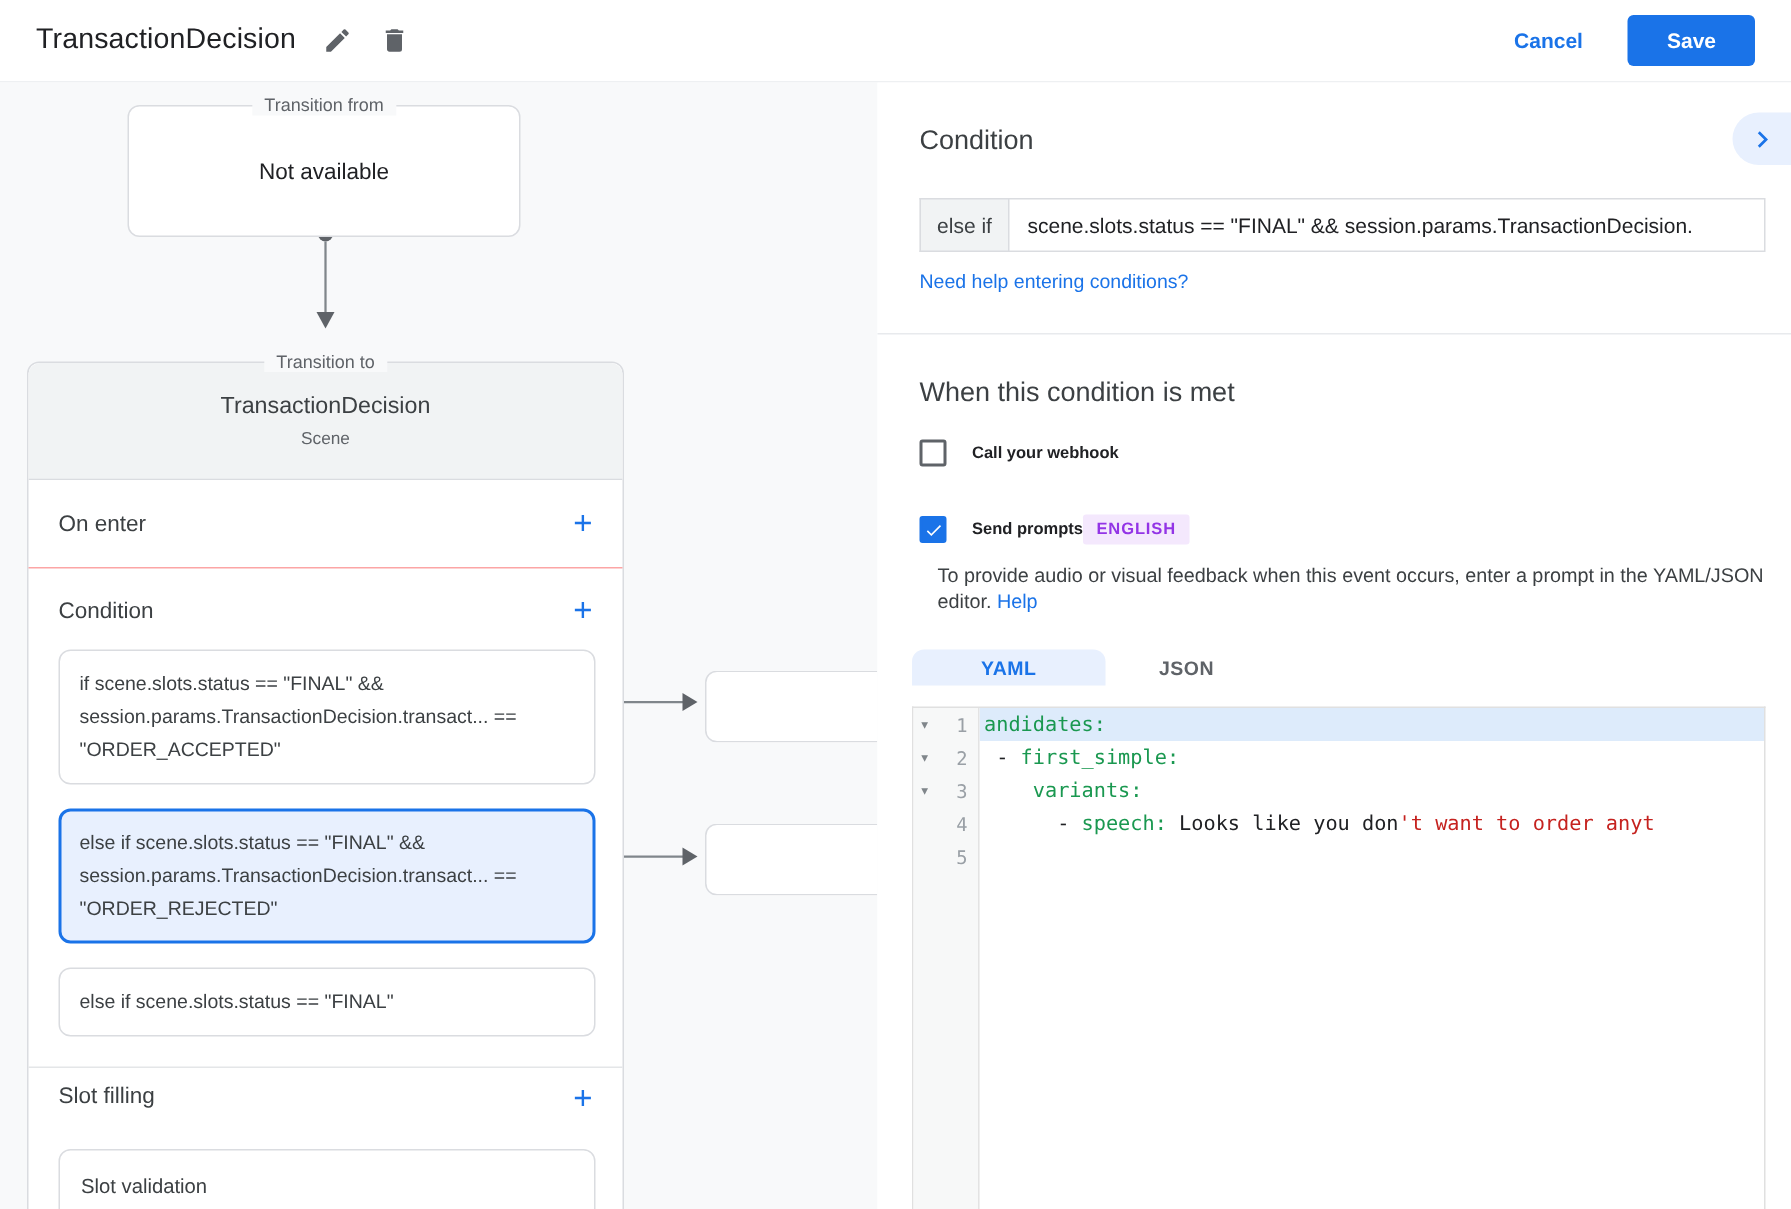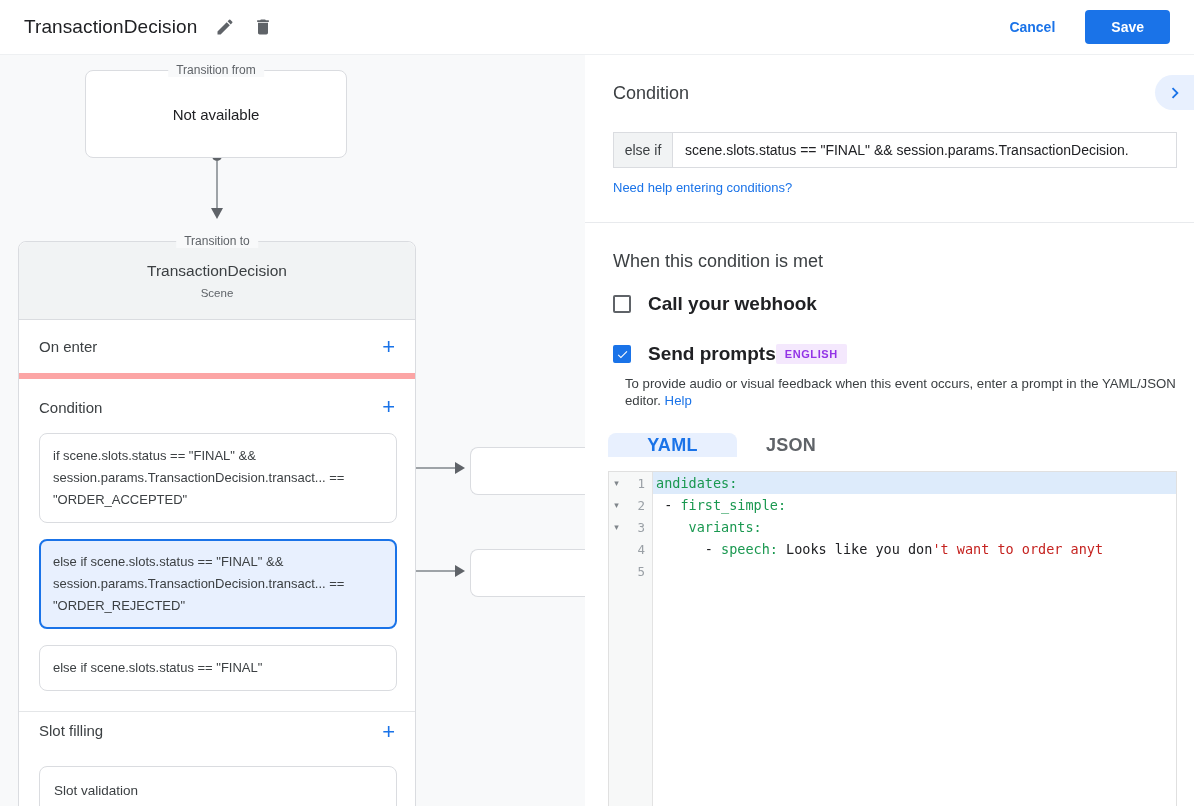--- a/index.html
+++ b/index.html
@@ -28,21 +28,21 @@
   .tf-content { font-size:15px; color:#202124; }
 
   .scene-card { position:absolute; left:18px; top:186px; width:398px; height:640px; background:#fff;
                 border:1px solid #dadce0; border-radius:8px; }
   .scene-header { height:78px; background:#f1f3f4; border-bottom:1px solid #dadce0; border-radius:8px 8px 0 0;
                   display:flex; flex-direction:column; align-items:center; justify-content:center; }
   .scene-title { font-size:15.5px; color:#3c4043; }
   .scene-subtitle { font-size:11.5px; color:#5f6368; margin-top:7px; }
 
   .card-row { height:59px; display:flex; align-items:center; justify-content:space-between;
-              padding:0 20px; border-bottom:6px solid #fca5a5;gap:48px; }
+              padding:0 20px; border-bottom:1px solid #fca5a5;gap:48px; }
   .row-label { font-size:15px; color:#3c4043; }
   .plus-btn { color:#1a73e8; font-size:22px; font-weight:400; line-height:20px; background:none; border:none; cursor:pointer; }
 
   .card-section { padding:8px 20px 20px; border-bottom:1px solid #e4e6e8; }
   .section-head { height:40px; display:flex; align-items:center; justify-content:space-between; }
   .cond-box { width:358px; background:#fff; border:1px solid #dadce0; border-radius:8px; margin-top:6px;
               padding:11px 13px; font-size:13px; line-height:22px; color:#3c4043; cursor:pointer; word-break:break-word; }
   .cond-box + .cond-box { margin-top:16px; }
   .cond-box.selected { background:#e8f0fe; border:2px solid #1a73e8; padding:10px 12px; }
   .slot-section { padding:10px 20px 0; }
@@ -70,29 +70,29 @@
   .cond-input { flex:1; border:1px solid #dadce0; background:#fff; font-family:"Liberation Sans",sans-serif;
                 font-size:14px; color:#202124; padding:0 12px; outline:none; }
   .help-link { position:absolute; left:28px; top:125px; font-size:13px; color:#1a73e8; text-decoration:none; cursor:pointer; }
   .panel-divider { position:absolute; left:0; top:167px; width:609px; height:1px; background:#e8eaed; }
 
   .check-row { position:absolute; left:28px; display:flex; align-items:center; }
   .r-webhook { top:238px; }
   .r-prompts { top:288px; }
   .checkbox { width:18px; height:18px; border:2px solid #5f6368; border-radius:2px; background:#fff; cursor:pointer; flex:none; }
   .checkbox.checked { background:#1a73e8; border-color:#1a73e8; display:flex; align-items:center; justify-content:center; }
-  .check-label { font-size:19px; font-weight:700; color:#202124; margin-left:17px; }
+  .check-label { font-size:11px; font-weight:700; color:#202124; margin-left:17px; }
   .lang-badge { background:#f4e8fd; color:#9334e6; font-size:11px; font-weight:700;
                 letter-spacing:.6px; padding:4px 9px; border-radius:2px; }
 
   .desc { position:absolute; left:40px; top:320px; width:576px; font-size:13.2px; color:#3c4043; line-height:17px; }
   .desc a { color:#1a73e8; text-decoration:none; cursor:pointer; }
 
   .tabs { position:absolute; left:23px; top:378px; display:flex; }
-  .tab { height:24px; display:flex; align-items:center; justify-content:center; font-size:18px; font-weight:700;
+  .tab { height:24px; display:flex; align-items:center; justify-content:center; font-size:13px; font-weight:700;
          letter-spacing:.3px; color:#5f6368; width:108px; cursor:pointer; }
   .tab.active { background:#e8f0fe; color:#1a73e8; border-radius:8px 8px 0 0; width:129px; }
 
   .editor { position:absolute; left:23px; top:416px; width:569px; height:335px; border:1px solid #e0e0e0;
             border-bottom:none; display:flex; background:#fff; }
   .gutter { width:44px; background:#f7f8f8; border-right:1px solid #e3e3e3; flex:none; }
   .gutter-row { height:22px; display:flex; align-items:center; }
   .fold { width:15px; text-align:center; font-size:9px; color:#80868b; cursor:pointer; }
   .lnum { flex:1; text-align:right; padding-right:7px; font-family:"DejaVu Sans Mono",monospace; font-size:12.5px; color:#9aa0a6; }
   .code-area { flex:1; overflow:hidden; }

